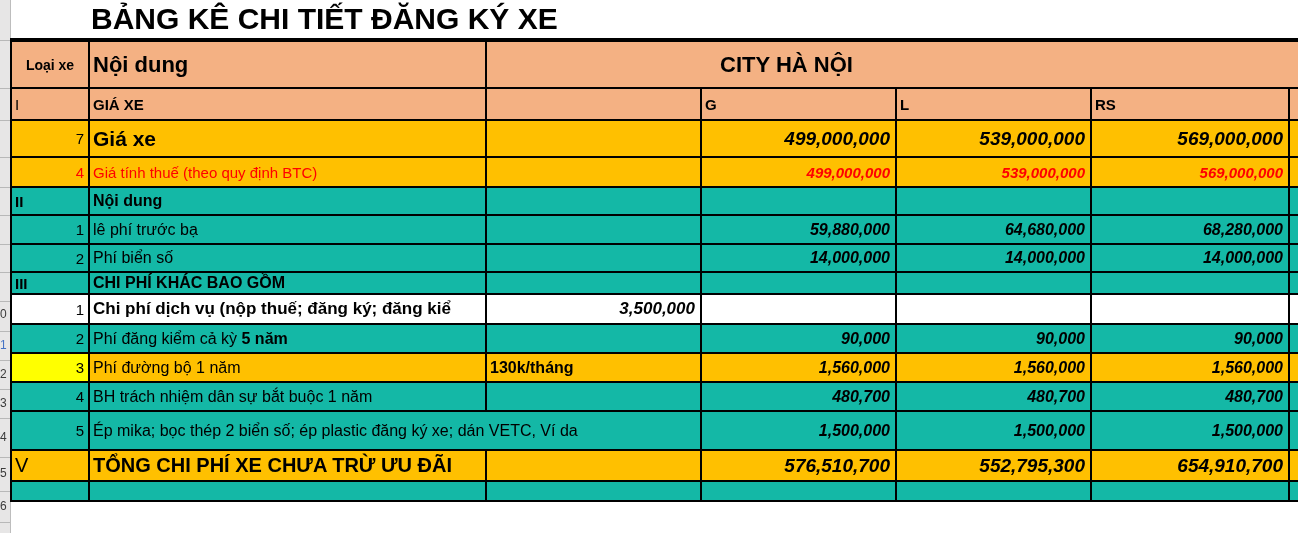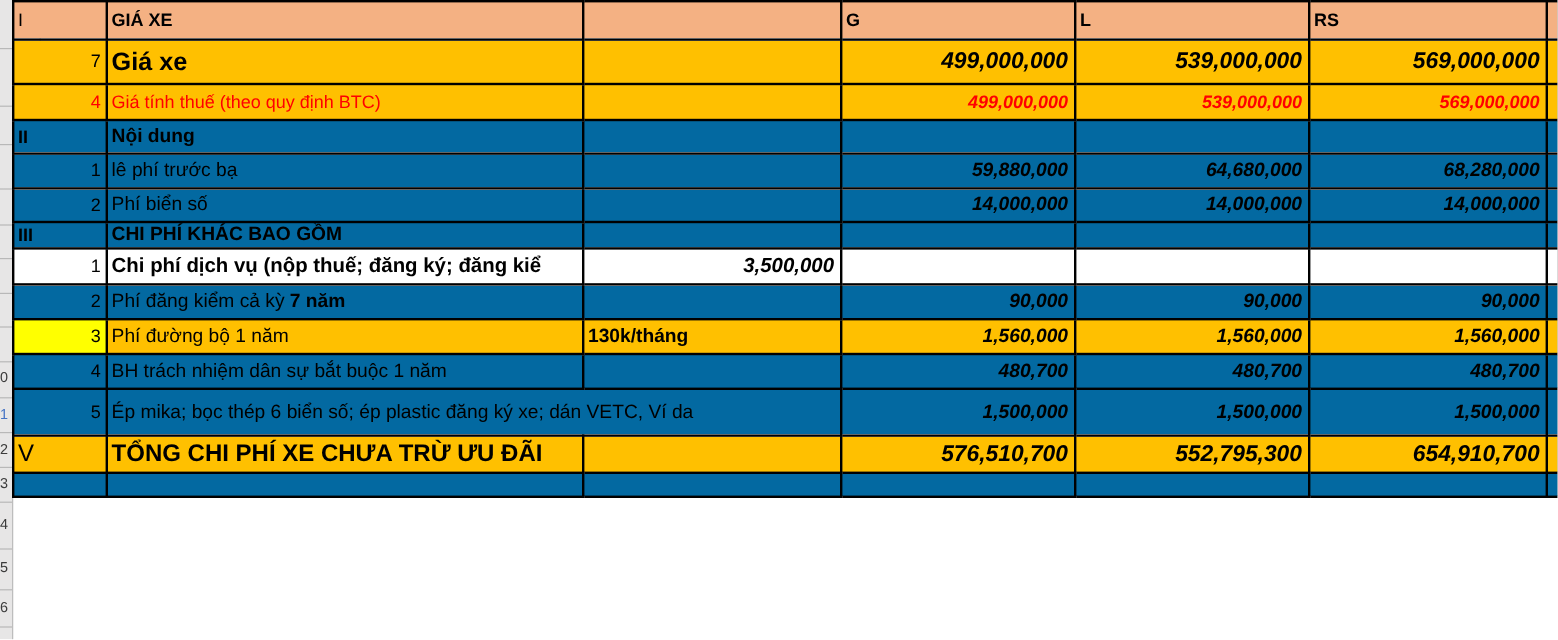--- a/index.html
+++ b/index.html
@@ -22,21 +22,21 @@
   .row-strip .blue{color:#4472c4;}
   .gl33{position:absolute;left:33px;top:0;width:1px;height:40px;background:#d9d9d9;}
   
   table.sheet{position:absolute;left:10px;top:0;width:1288px;border-collapse:collapse;table-layout:fixed;}
   td{border:2px solid #000;padding:0 3px;vertical-align:middle;overflow:hidden;white-space:nowrap;}
   
   col.cA{width:78px}col.cB{width:397px}col.cC{width:215px}col.cD{width:195px}col.cE{width:195px}col.cF{width:198px}col.cG{width:10px}
   
   .bg-salmon td{background:#f4b183}
   .bg-orange td{background:#ffc000}
-  .bg-yellow td{background:#0369a1}
+  .bg-yellow td{background:#14b8a6}
   .bg-white  td{background:#ffffff}
   td.cell-yellow{background:#ffff00 !important}
   
   tr.r1 td{border:none;background:#fff;}
   tr.r2 td{border-top:4px solid #000;}
   .t-title{font-size:30px;font-weight:bold;letter-spacing:0;padding-left:2px;}
   
   .h-loai{font-size:14px;font-weight:bold;text-align:center;padding:0 1px;}
   .h-noidung{font-size:22px;font-weight:bold;}
   .h-city{font-size:22px;font-weight:bold;text-align:center;padding-right:215px;}
@@ -84,21 +84,30 @@
       <col class="cA">
         <col class="cB">
         <col class="cC">
         <col class="cD">
         <col class="cE">
         <col class="cF">
         <col class="cG">
     </colgroup>
 
     <tbody>
-
+        <tr class="r1" style="height:40px">
+      <td></td>
+      <td class="t-title" colspan="6">BẢNG KÊ CHI TIẾT ĐĂNG KÝ XE</td>
+    </tr>
+
+    <tr class="r2 bg-salmon" style="height:48px">
+      <td class="h-loai">Loại xe</td>
+      <td class="h-noidung">Nội dung</td>
+      <td class="h-city" colspan="5">CITY HÀ NỘI</td>
+    </tr>
 
     <tr class="bg-salmon" style="height:32px">
       <td class="roman">I</td>
       <td class="lbl lbl-b15">GIÁ XE</td>
       <td class="empty"></td>
       <td class="vh">G</td>
       <td class="vh">L</td>
       <td class="vh">RS</td>
       <td class="empty"></td>
     </tr>
@@ -168,21 +177,21 @@
       <td class="lbl lbl-b17">Chi phí dịch vụ (nộp thuế; đăng ký; đăng kiể</td>
       <td class="num num-lg" style="font-size:17px">3,500,000</td>
       <td class="empty"></td>
       <td class="empty"></td>
       <td class="empty"></td>
       <td class="empty"></td>
     </tr>
 
     <tr class="bg-yellow" style="height:29px">
       <td class="idx">2</td>
-      <td class="lbl"><span>Phí đăng kiểm cả kỳ </span><span class="bold-part">7 năm</span></td>
+      <td class="lbl"><span>Phí đăng kiểm cả kỳ </span><span class="bold-part">5 năm</span></td>
       <td class="empty"></td>
       <td class="num">90,000</td>
       <td class="num">90,000</td>
       <td class="num">90,000</td>
       <td class="empty"></td>
     </tr>
 
     <tr class="bg-orange" style="height:29px">
       <td class="idx cell-yellow">3</td>
       <td class="lbl">Phí đường bộ 1 năm</td>
@@ -198,21 +207,21 @@
       <td class="lbl">BH trách nhiệm dân sự bắt buộc 1 năm</td>
       <td class="empty"></td>
       <td class="num">480,700</td>
       <td class="num">480,700</td>
       <td class="num">480,700</td>
       <td class="empty"></td>
     </tr>
 
     <tr class="bg-yellow" style="height:39px">
       <td class="idx">5</td>
-      <td class="lbl" colspan="2">Ép mika; bọc thép 6 biển số; ép plastic đăng ký xe; dán VETC, Ví da</td>
+      <td class="lbl" colspan="2">Ép mika; bọc thép 2 biển số; ép plastic đăng ký xe; dán VETC, Ví da</td>
       <td class="num">1,500,000</td>
       <td class="num">1,500,000</td>
       <td class="num">1,500,000</td>
       <td class="empty"></td>
     </tr>
 
 
     <tr class="bg-orange" style="height:31px">
       <td class="roman-lg">V</td>
       <td class="lbl lbl-tot">TỔNG CHI PHÍ XE CHƯA TRỪ ƯU ĐÃI</td>

